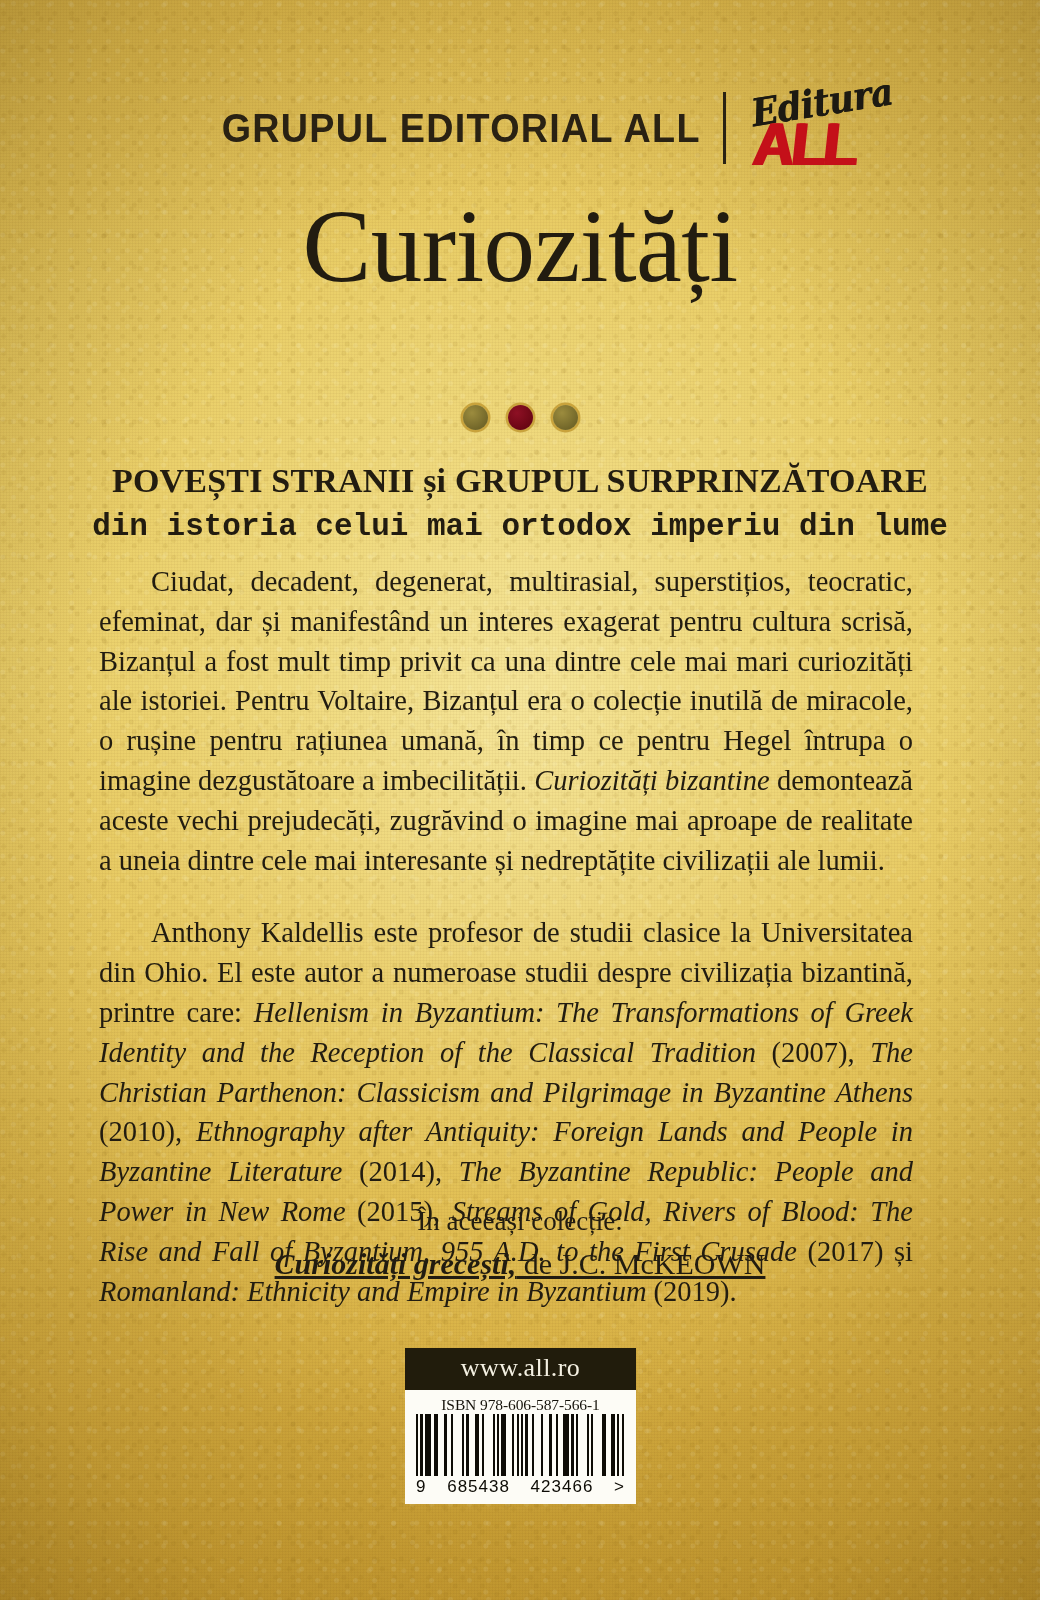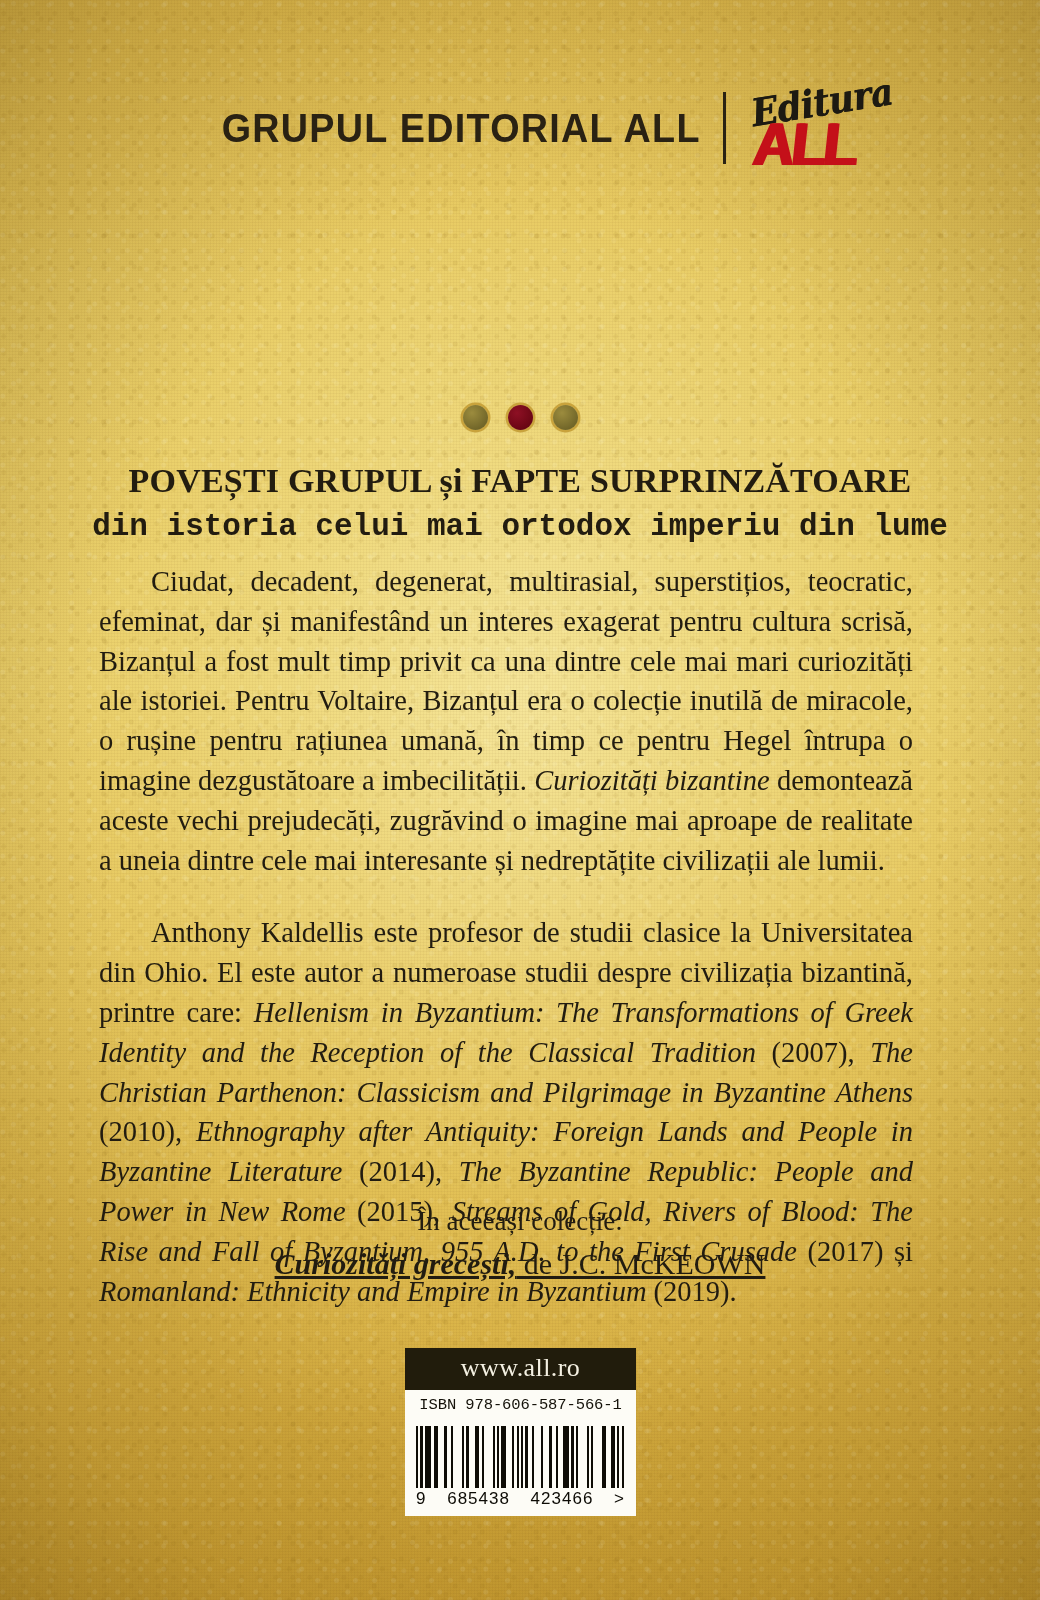--- a/index.html
+++ b/index.html
@@ -237,26 +237,26 @@
     font-family: "Liberation Serif", serif;
     font-size: 26px;
     color: #f4f0e2;
     letter-spacing: 0.4px;
   }
   .barcode-card {
     background: #fdfcf6;
     padding: 6px 9px 7px;
   }
   .isbn-text {
-    font-family: Liberation Mono, monospace;
+    font-family: Liberation Serif, serif;
     font-size: 15.5px;
     text-align: center;
     color: #15120a;
     letter-spacing: -0.1px;
-    margin-bottom: 12px;
+    margin-bottom: 0;
   }
   .bars {
     height: 62px;
     display: flex;
     align-items: stretch;
     gap: 0;
     padding: 0 2px;
   }
   .bars i { display: block; background: #0d0b05; height: 100%; }
   .bars i.sp { background: transparent; }
@@ -284,30 +284,31 @@
     <div class="pub-header">
       <div class="pub-name">GRUPUL EDITORIAL ALL</div>
       <div class="pub-divider"></div>
       <div class="pub-logo">
         <div class="logo-script">Editura</div>
         <div class="logo-all">ALL</div>
       </div>
     </div>
 
     <div class="title-block">
+      <div class="title-line l1">Curiozități</div>
     </div>
 
     <div class="ornament">
       <span class="dot side"></span>
       <span class="dot mid"></span>
       <span class="dot side"></span>
     </div>
 
     <div class="subtitle">
-      <div class="sub1">POVEȘTI GRUPUL și FAPTE SURPRINZĂTOARE</div>
+      <div class="sub1">POVEȘTI STRANII și GRUPUL SURPRINZĂTOARE</div>
       <div class="sub2">din istoria celui mai ortodox imperiu din lume</div>
     </div>
 
     <div class="body-copy">
 
       <p class="para"><span>Ciudat, decadent, degenerat, multirasial, superstițios, teocratic, efeminat, dar și manifestând un interes exagerat pentru cultura scrisă, Bizanțul a fost mult timp privit ca una dintre cele mai mari curiozități ale istoriei. Pentru Voltaire, Bizanțul era o colecție inutilă de miracole, o rușine pentru rațiunea umană, în timp ce pentru Hegel întrupa o imagine dezgustătoare a imbecilității. </span><span class="it">Curiozități bizantine</span><span> demontează aceste vechi prejudecăți, zugrăvind o imagine mai aproape de realitate a uneia dintre cele mai interesante și nedreptățite civilizații ale lumii.</span></p>
 
       <p class="para"><span>Anthony Kaldellis este profesor de studii clasice la Universitatea din Ohio. El este autor a numeroase studii despre civilizația bizantină, printre care: </span><span class="it">Hellenism in Byzantium: The Transformations of Greek Identity and the Reception of the Classical Tradition</span><span> (2007), </span><span class="it">The Christian Parthenon: Classicism and Pilgrimage in Byzantine Athens</span><span> (2010), </span><span class="it">Ethnography after Antiquity: Foreign Lands and People in Byzantine Literature</span><span> (2014), </span><span class="it">The Byzantine Republic: People and Power in New Rome</span><span> (2015), </span><span class="it">Streams of Gold, Rivers of Blood: The Rise and Fall of Byzantium, 955 A.D. to the First Crusade</span><span> (2017) și </span><span class="it">Romanland: Ethnicity and Empire in Byzantium</span><span> (2019).</span></p>
     </div>
 

